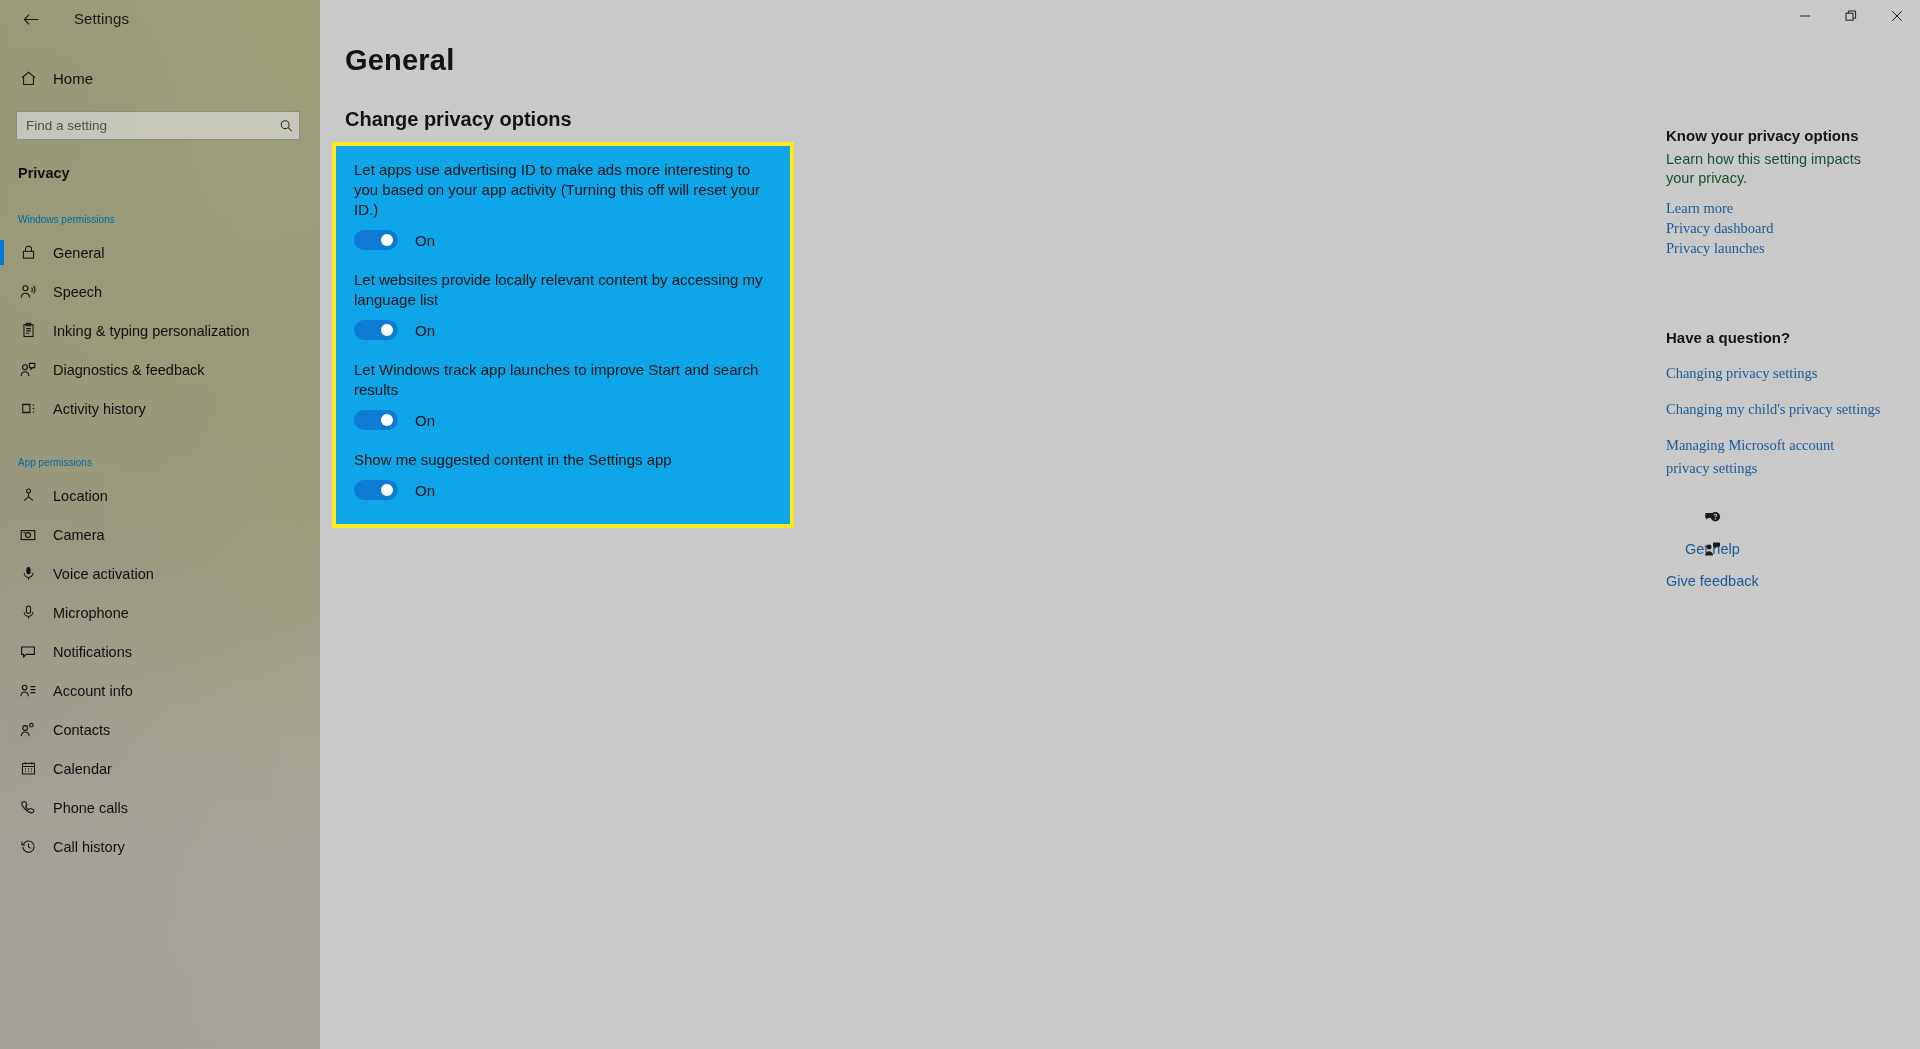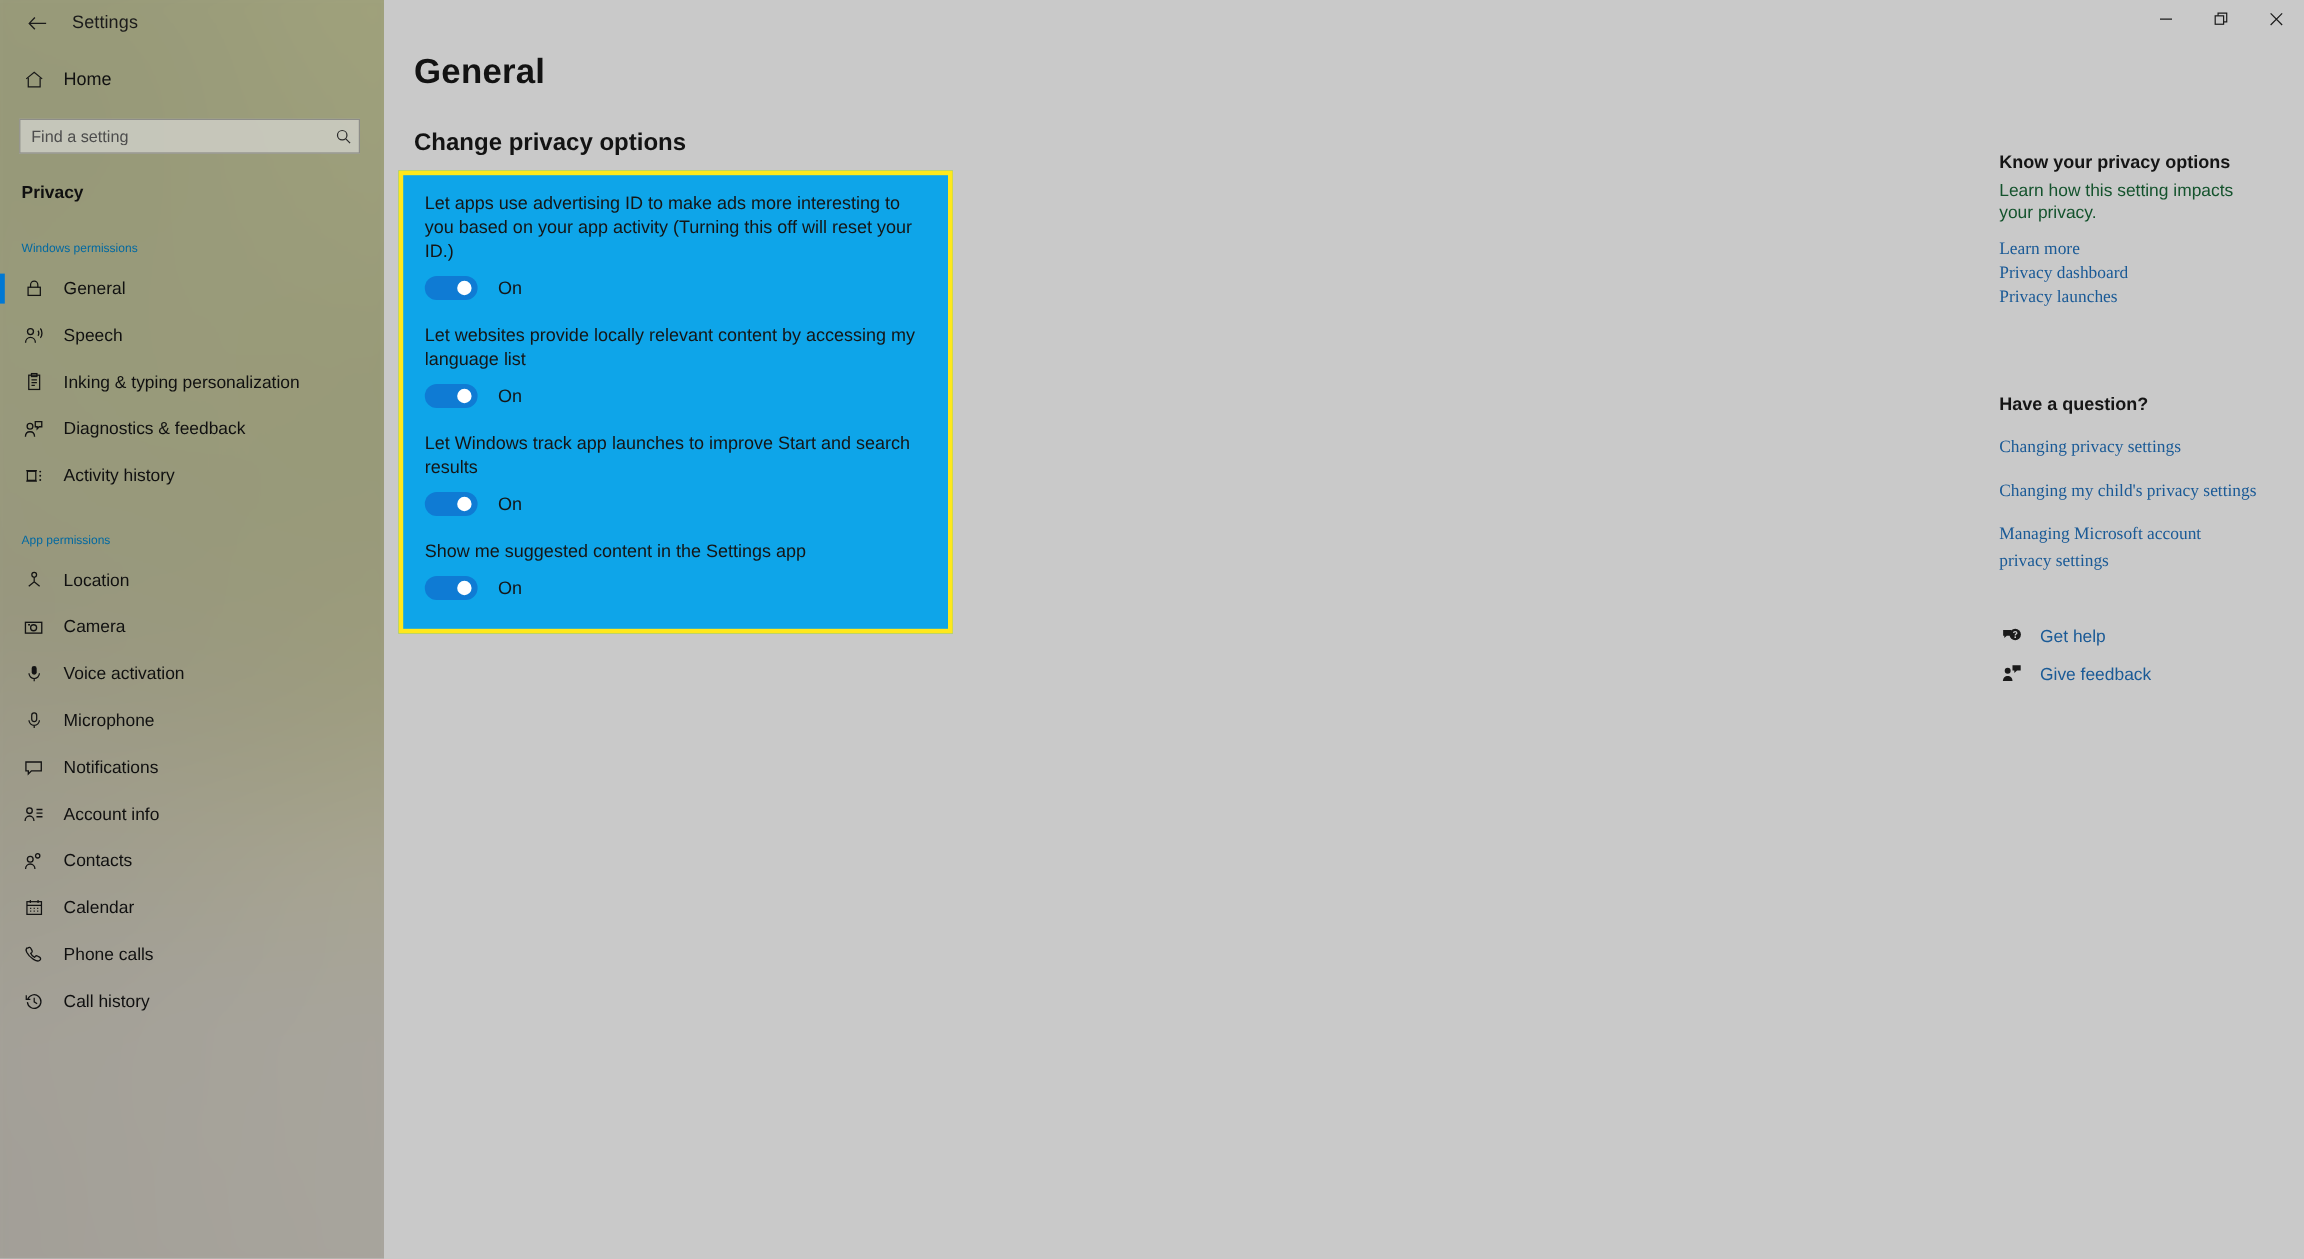--- a/index.html
+++ b/index.html
@@ -25,21 +25,21 @@
     z-index: 40;
     display: flex;
     align-items: flex-start;
   }
   #titlebar-left {
     width: 320px;
     height: 38px;
     display: flex;
     align-items: center;
     padding-left: 8px;
-    gap: 6px;
+    gap: 20px;
   }
   .back-btn {
     width: 46px; height: 32px;
     display: flex; align-items: center; justify-content: center;
     color: #1b1b1b;
   }
   .back-btn svg { display:block; }
   #window-title {
     font-size: 15px;
     color: #1b1b1b;
@@ -81,20 +81,21 @@
       radial-gradient(circle at 35% 64%, rgba(163,160,150,0.85) 0%, rgba(163,160,150,0) 55%),
       radial-gradient(circle at 80% 78%, rgba(171,168,160,0.85) 0%, rgba(171,168,160,0) 55%),
       radial-gradient(circle at 16% 88%, rgba(156,152,146,0.9) 0%, rgba(156,152,146,0) 55%),
       linear-gradient(165deg, #949579 0%, #9c9c86 24%, #9b9a8d 44%, #a5a296 62%, #aaa79e 80%, #a8a49c 100%);
     filter: blur(26px);
   }
   #sidebar-content {
     position: relative;
     z-index: 2;
     padding-top: 38px;
+    margin-top: 12px;
   }
 
   .nav-home {
     display: flex;
     align-items: center;
     height: 34px;
     margin: 11px 0 0 0;
     padding-left: 18px;
     gap: 15px;
   }
@@ -266,23 +267,24 @@
     font-family: Liberation Serif, serif;
   }
   .rail-link.spaced { line-height: 23px; }
   #rail-know { position: absolute; top: 83px; left: 14px; }
   #rail-know-links { margin-top: 10px; }
   #rail-question { position: absolute; top: 285px; left: 14px; }
   #rail-question-links { margin-top: 16px; }
   #rail-actions { position: absolute; top: 463px; left: 14px; }
   .rail-action {
     display: flex;
-    align-items: flex-end;
+    align-items: center;
     gap: 14px;
     height: 32px;
+    flex-direction: column;
   }
   .rail-action .glyph {
     width: 20px; height: 20px;
     display: flex; align-items: center; justify-content: center;
     color: #1a1a1a;
     flex: 0 0 20px;
   }
   .rail-action .lbl {
     font-size: 14.5px;
     color: #1a5a96;

